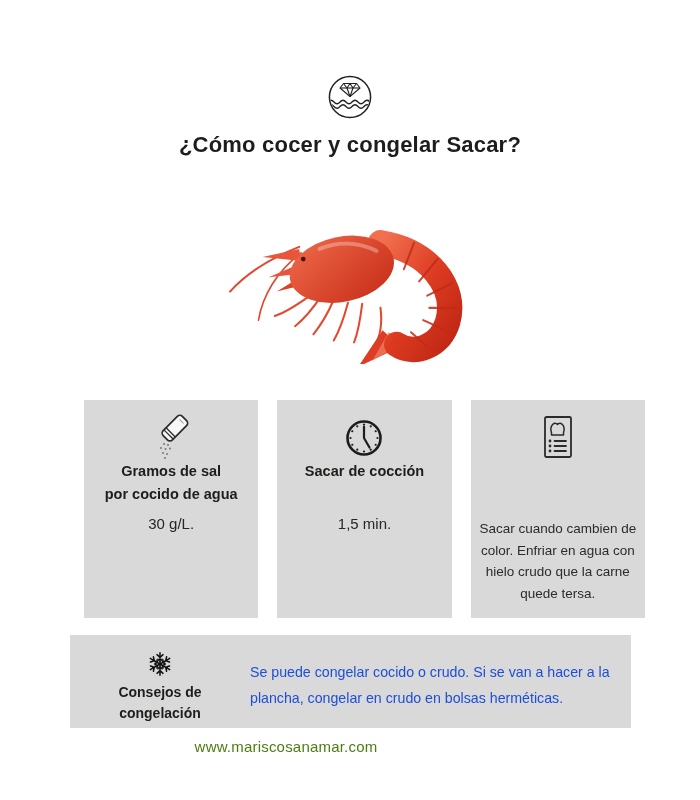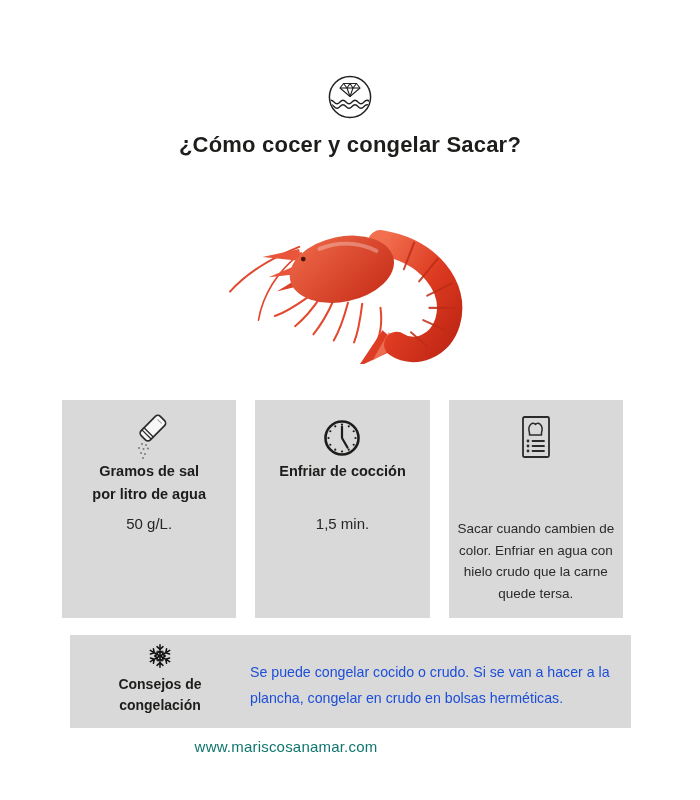--- a/index.html
+++ b/index.html
@@ -1,34 +1,34 @@
 <!DOCTYPE html>
 <html><head>
 <meta charset="utf-8">
 <style>
   html,body{margin:0;padding:0;background:#ffffff;}
   body{width:700px;height:800px;position:relative;font-family:"Liberation Sans",sans-serif;color:#1d1d1b;overflow:hidden;}
   .abs{position:absolute;}
   .logo{left:326px;top:73px;width:48px;height:48px;}
   .title{left:0;top:132px;width:700px;text-align:center;font-size:22px;font-weight:700;letter-spacing:.2px;margin:0;}
   .shrimp{left:228px;top:206px;width:244px;height:158px;}
-  .cards-row{left:62px;top:400px;width:561px;height:218px;display:flex;gap:19px;}
+  .cards-row{left:84px;top:400px;width:561px;height:218px;display:flex;gap:19px;}
   .card{position:relative;width:175px;height:218px;background:#d9d9d9;}
   .card-icon{position:absolute;top:14px;left:0;right:0;height:48px;display:flex;align-items:center;justify-content:center;}
   .card-heading{position:absolute;top:60px;left:4px;right:4px;text-align:center;font-weight:700;font-size:14.5px;line-height:23px;}
   .card-heading span{display:block;}
   .card-value{position:absolute;top:115px;left:6px;right:6px;text-align:center;font-size:15px;color:#262626;}
   .card-value.small{font-size:13.5px;line-height:21.5px;top:118px;color:#2b2b2b;}
   .freeze-card{left:70px;top:635px;width:561px;height:93px;background:#d9d9d9;}
-  .freeze-left{position:absolute;left:0;top:0;width:180px;height:93px;text-align:center;}
+  .freeze-left{position:absolute;left:0;top:8px;width:180px;height:93px;text-align:center;}
   .freeze-left .flake{margin-top:7px;height:28px;display:flex;justify-content:center;}
   .freeze-heading{font-weight:700;font-size:14px;line-height:21px;margin-top:4px;}
   .freeze-heading span{display:block;}
   .freeze-text{position:absolute;left:180px;top:24px;width:375px;font-size:14.2px;line-height:26px;color:#1d4ed8;text-align:left;}
-  .footer{left:0;top:738px;width:572px;text-align:center;font-size:15px;color:#0f766e;letter-spacing:.2px;}
+  .footer{left:0;top:738px;width:572px;text-align:center;font-size:15px;color:#4d7c0f;letter-spacing:.2px;}
   svg{display:block;}
 </style>
 </head>
 <body>
 
 <div class="abs logo">
   <svg width="48" height="48" viewBox="0 0 48 48">
     <defs>
         <clipPath id="logoclip">
           <circle cx="24" cy="24" r="19.6"></circle>
@@ -117,23 +117,23 @@
             <circle cx="18.5" cy="37" r="1"></circle>
             <circle cx="23" cy="36.5" r="1"></circle>
           <circle cx="16" cy="41" r="1"></circle>
             <circle cx="20" cy="42" r="1"></circle>
             <circle cx="18" cy="46" r="1"></circle>
         </g>
       </svg>
     </div>
     <div class="card-heading">
       <span>Gramos de sal</span>
-      <span>por litro de agua</span>
-    </div>
-    <div class="card-value">50 g/L.</div>
+      <span>por cocido de agua</span>
+    </div>
+    <div class="card-value">30 g/L.</div>
   </div>
 
   <div class="card">
     <div class="card-icon">
       <svg width="44" height="44" viewBox="0 0 44 44">
         <circle cx="22" cy="22" r="16.5" fill="none" stroke="#1d1d1b" stroke-width="2.6"></circle>
         <g fill="#1d1d1b">
           <circle cx="22" cy="8.5" r="1.1"></circle>
             <circle cx="28.75" cy="10.3" r="1.1"></circle>
             <circle cx="33.7" cy="15.25" r="1.1"></circle>
@@ -144,21 +144,21 @@
             <circle cx="15.25" cy="33.7" r="1.1"></circle>
             <circle cx="10.3" cy="28.75" r="1.1"></circle>
           <circle cx="8.5" cy="22" r="1.1"></circle>
             <circle cx="10.3" cy="15.25" r="1.1"></circle>
             <circle cx="15.25" cy="10.3" r="1.1"></circle>
         </g>
         <path d="M22,22 L22,10.5 M22,22 L27.5,31.5" fill="none" stroke="#1d1d1b" stroke-width="2.2" stroke-linecap="round"></path>
       </svg>
     </div>
     <div class="card-heading">
-      <span>Enfriar de cocción</span>
+      <span>Sacar de cocción</span>
     </div>
     <div class="card-value">1,5 min.</div>
   </div>
 
   <div class="card">
     <div class="card-icon">
       <svg width="40" height="48" viewBox="0 0 40 48">
         <rect x="7" y="3" width="26" height="40" rx="1.5" fill="none" stroke="#2b2b2b" stroke-width="1.8"></rect>
         <path d="M13.5,19 C11,11 17,7 19.5,10.5 C22,7 28,11 25.5,19 L25.5,21 L13.5,21 Z" fill="none" stroke="#2b2b2b" stroke-width="1.5" stroke-linejoin="round"></path>
         <g stroke="#2b2b2b" stroke-width="1.8" stroke-linecap="round">

